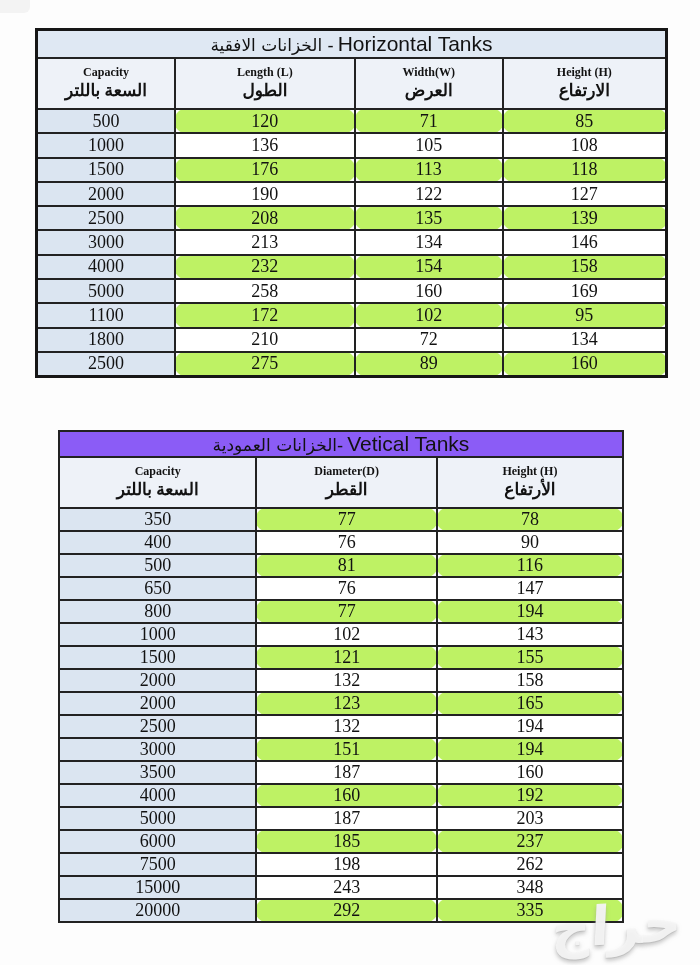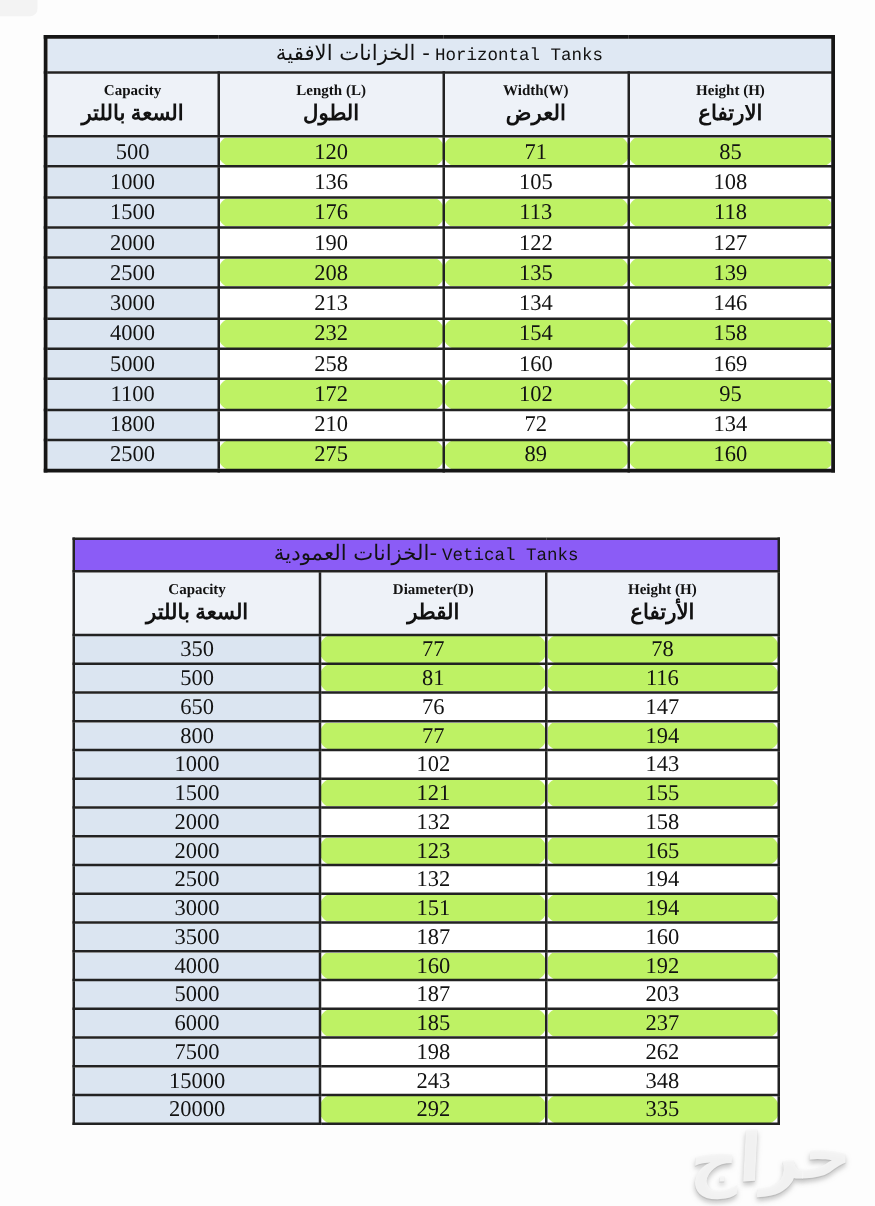--- a/index.html
+++ b/index.html
@@ -20,21 +20,21 @@
 
   
   .t1 col.c0{width:22%;} .t1 col.c1{width:28.5%;} .t1 col.c2{width:23.5%;} .t1 col.c3{width:26%;}
   .t2 col.c0{width:35%;} .t2 col.c1{width:32%;} .t2 col.c2{width:33%;}
 
   
   .title-cell{height:26px;line-height:1.1;}
   .t1 .title-cell{background:#dfe8f3;}
   .t2 .title-cell{background:#8b5cf6;height:24px;}
   .title-ar{font-family:"DejaVu Sans",sans-serif;font-weight:normal;font-size:17px;}
-  .title-en{font-family:Liberation Mono, monospace;font-size:14px;font-weight:400;}
+  .title-en{font-family:Liberation Sans, sans-serif;font-size:21px;font-weight:400;}
 
   
   .header-cell{background:#eef2f8;height:49px;line-height:1.25;}
   .th-en{display:block;font-family:"Liberation Serif",serif;font-weight:600;font-size:12px;}
   .th-ar{display:block;font-family:Liberation Serif, serif;font-weight:bold;font-size:17px;}
 
   
   .t1 tr.data-row{height:24.3px;}
   .t2 tr.data-row{height:21px;}
   td.data{font-family:"Liberation Serif",serif;font-size:18px;font-weight:500;background:#ffffff;}
@@ -175,20 +175,25 @@
             <td class="header-cell">
               <span class="th-en">Height (H)</span>
               <span class="th-ar">الأرتفاع</span>
             </td>
           </tr>
           <tr class="data-row stripe">
             <td class="data cap">350</td>
             <td class="data val">77</td>
             <td class="data val">78</td>
           </tr>
+          <tr class="data-row">
+            <td class="data cap">400</td>
+            <td class="data val">76</td>
+            <td class="data val">90</td>
+          </tr>
           <tr class="data-row stripe">
             <td class="data cap">500</td>
             <td class="data val">81</td>
             <td class="data val">116</td>
           </tr>
           <tr class="data-row">
             <td class="data cap">650</td>
             <td class="data val">76</td>
             <td class="data val">147</td>
           </tr>

